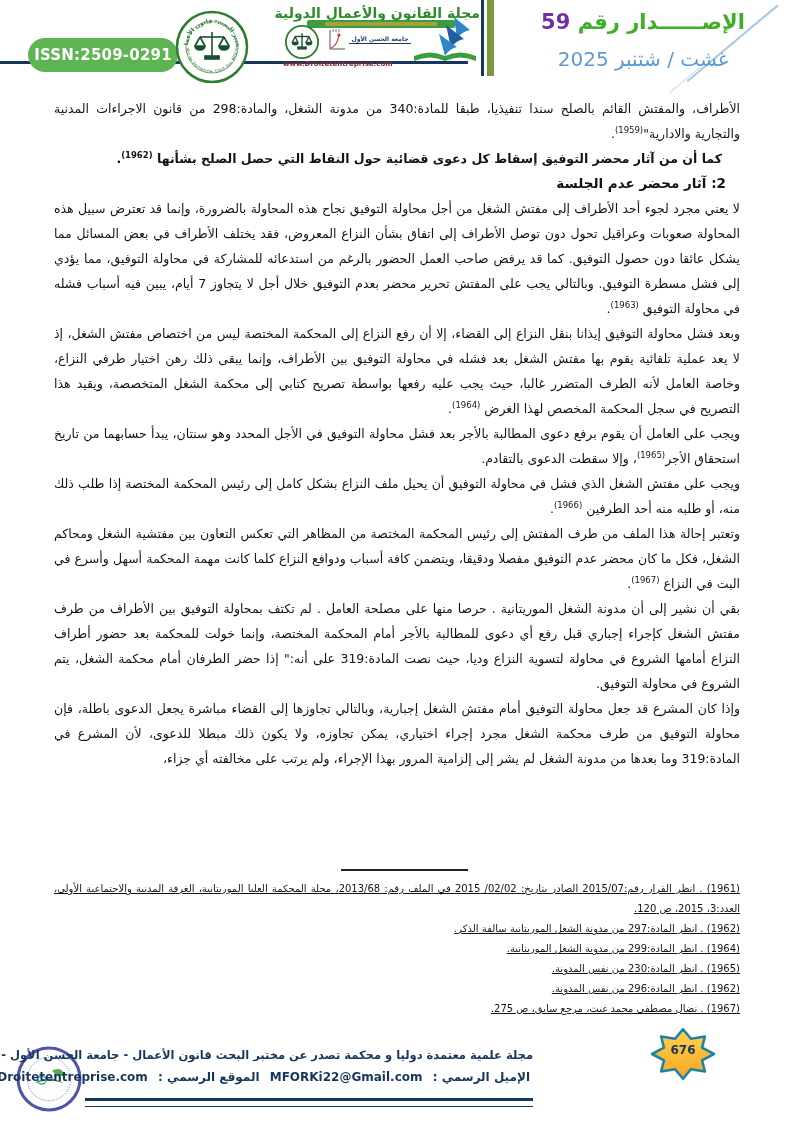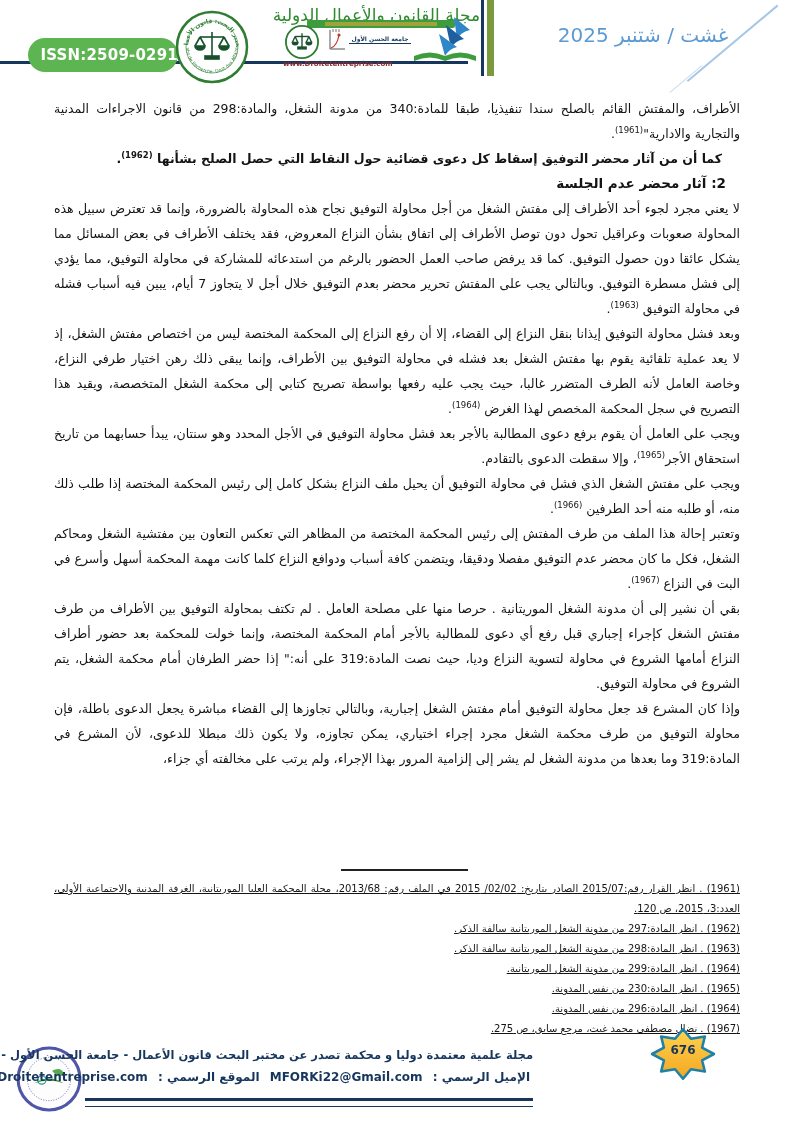--- a/index.html
+++ b/index.html
@@ -3,25 +3,25 @@
 <meta charset="utf-8">
 <style>
   html,body{margin:0;padding:0;background:#ffffff;}
   .page{position:relative;width:794px;height:1123px;background:#fff;overflow:hidden;
         font-family:"DejaVu Sans",sans-serif;}
   
   .header{position:absolute;top:0;left:0;width:794px;height:92px;}
   .hdr-line{position:absolute;top:61px;left:0;width:468px;height:3px;background:#17365d;}
   .issn{position:absolute;left:28px;top:38px;width:150px;height:34px;background:#5cb550;
         border-radius:17px;color:#fff;font-weight:bold;font-size:15px;
-        display:flex;align-items:center;justify-content:flex-end;letter-spacing:.2px;z-index:2;}
+        display:flex;align-items:center;justify-content:center;letter-spacing:.2px;z-index:2;}
   .lab-circle{position:absolute;left:175px;top:10px;width:74px;height:74px;z-index:2;}
   .journal-logo{position:absolute;left:283px;top:5px;width:197px;height:62px;z-index:2;}
   .jl-title{position:absolute;top:0;left:0;width:100%;text-align:center;direction:rtl;
-            font-size:17px;font-weight:normal;color:#2e8b2e;white-space:nowrap;}
+            font-size:14px;font-weight:bold;color:#2e8b2e;white-space:nowrap;}
   .jl-banner{position:absolute;top:15px;left:24px;width:148px;height:8px;background:#3e9c3e;border-radius:2px;}
   .jl-banner:after{content:"";position:absolute;left:18px;top:2px;width:112px;height:4px;background:#f0a73a;opacity:.55;}
   .jl-circle-small{position:absolute;left:2px;top:20px;width:34px;height:34px;}
   .jl-chart{position:absolute;left:44px;top:22px;}
   .jl-univ{position:absolute;left:66px;top:30px;width:62px;text-align:center;direction:rtl;
            font-size:6px;color:#17365d;font-weight:bold;border-bottom:1px solid #17365d;padding-bottom:1px;}
   .jl-bird{position:absolute;right:-2px;top:10px;}
   .jl-url{position:absolute;left:0;bottom:-1px;font-size:7px;font-weight:bold;color:#8b2f2f;}
   .vbar-navy{position:absolute;left:481px;top:0;width:3px;height:76px;background:#17365d;}
   .vbar-green{position:absolute;left:487px;top:0;width:7px;height:76px;background:#7a9a3d;}
@@ -131,45 +131,48 @@
       <div class="jl-url">www.Droitetentreprise.com</div>
     </div>
 
     <div class="vbar-navy"></div>
     <div class="vbar-green"></div>
 
     <div class="diag1"></div>
     <div class="diag2"></div>
 
     <div class="issue-block">
+      <div class="issue-line">
+        <span>الإصــــــدار رقم</span>
+        <span class="issue-num">59</span>
+      </div>
       <div class="issue-date">غشت / شتنبر 2025</div>
     </div>
   </div>
 
   <div id="body-text" lang="ar" dir="rtl">
-      <p class="para">الأطراف، والمفتش القائم بالصلح سندا تنفيذيا، طبقا للمادة:340 من مدونة الشغل، والمادة:298 من قانون الاجراءات المدنية والتجارية والادارية"<sup>(1961)</sup>.</p>
+      <p class="para">الأطراف، والمفتش القائم بالصلح سندا تنفيذيا، طبقا للمادة:340 من مدونة الشغل، والمادة:298 من قانون الاجراءات المدنية والتجارية والادارية"<sup>(1959)</sup>.</p>
       <p class="para indent">كما أن من آثار محضر التوفيق إسقاط كل دعوى قضائية حول النقاط التي حصل الصلح بشأنها <sup>(1962)</sup>.</p>
       <p class="para heading indent">2: آثار محضر عدم الجلسة</p>
       <p class="para">لا يعني مجرد لجوء أحد الأطراف إلى مفتش الشغل من أجل محاولة التوفيق نجاح هذه المحاولة بالضرورة، وإنما قد تعترض سبيل هذه المحاولة صعوبات وعراقيل تحول دون توصل الأطراف إلى اتفاق بشأن النزاع المعروض، فقد يختلف الأطراف في بعض المسائل مما يشكل عائقا دون حصول التوفيق. كما قد يرفض صاحب العمل الحضور بالرغم من استدعائه للمشاركة في محاولة التوفيق، مما يؤدي إلى فشل مسطرة التوفيق. وبالتالي يجب على المفتش تحرير محضر بعدم التوفيق خلال أجل لا يتجاوز 7 أيام، يبين فيه أسباب فشله في محاولة التوفيق <sup>(1963)</sup>.</p>
       <p class="para">وبعد فشل محاولة التوفيق إيذانا بنقل النزاع إلى القضاء، إلا أن رفع النزاع إلى المحكمة المختصة ليس من اختصاص مفتش الشغل، إذ لا يعد عملية تلقائية يقوم بها مفتش الشغل بعد فشله في محاولة التوفيق بين الأطراف، وإنما يبقى ذلك رهن اختيار طرفي النزاع، وخاصة العامل لأنه الطرف المتضرر غالبا، حيث يجب عليه رفعها بواسطة تصريح كتابي إلى محكمة الشغل المتخصصة، ويقيد هذا التصريح في سجل المحكمة المخصص لهذا الغرض <sup>(1964)</sup>.</p>
       <p class="para">ويجب على العامل أن يقوم برفع دعوى المطالبة بالأجر بعد فشل محاولة التوفيق في الأجل المحدد وهو سنتان، يبدأ حسابهما من تاريخ استحقاق الأجر<sup>(1965)</sup>، وإلا سقطت الدعوى بالتقادم.</p>
       <p class="para">ويجب على مفتش الشغل الذي فشل في محاولة التوفيق أن يحيل ملف النزاع بشكل كامل إلى رئيس المحكمة المختصة إذا طلب ذلك منه، أو طلبه منه أحد الطرفين <sup>(1966)</sup>.</p>
       <p class="para">وتعتبر إحالة هذا الملف من طرف المفتش إلى رئيس المحكمة المختصة من المظاهر التي تعكس التعاون بين مفتشية الشغل ومحاكم الشغل، فكل ما كان محضر عدم التوفيق مفصلا ودقيقا، ويتضمن كافة أسباب ودوافع النزاع كلما كانت مهمة المحكمة أسهل وأسرع في البت في النزاع <sup>(1967)</sup>.</p>
       <p class="para">بقي أن نشير إلى أن مدونة الشغل الموريتانية . حرصا منها على مصلحة العامل . لم تكتف بمحاولة التوفيق بين الأطراف من طرف مفتش الشغل كإجراء إجباري قبل رفع أي دعوى للمطالبة بالأجر أمام المحكمة المختصة، وإنما خولت للمحكمة بعد حضور أطراف النزاع أمامها الشروع في محاولة لتسوية النزاع وديا، حيث نصت المادة:319 على أنه:" إذا حضر الطرفان أمام محكمة الشغل، يتم الشروع في محاولة التوفيق.</p>
       <p class="para">وإذا كان المشرع قد جعل محاولة التوفيق أمام مفتش الشغل إجبارية، وبالتالي تجاوزها إلى القضاء مباشرة يجعل الدعوى باطلة، فإن محاولة التوفيق من طرف محكمة الشغل مجرد إجراء اختياري، يمكن تجاوزه، ولا يكون ذلك مبطلا للدعوى، لأن المشرع في المادة:319 وما بعدها من مدونة الشغل لم يشر إلى إلزامية المرور بهذا الإجراء، ولم يرتب على مخالفته أي جزاء،</p>
     </div>
 
   <div class="fn-sep"></div>
   <div id="footnotes" lang="ar" dir="rtl">
       <div class="footnote">(1961) . انظر القرار رقم:2015/07 الصادر بتاريخ: 02/02/ 2015 في الملف رقم: 2013/68، مجلة المحكمة العليا الموريتانية، الغرفة المدنية والاجتماعية الأولى، العدد:3، 2015، ص 120.</div>
       <div class="footnote">(1962) . انظر المادة:297 من مدونة الشغل الموريتانية سالفة الذكر.</div>
-      <div class="footnote">(1963) . انظر المادة:298 من مدونة الشغل الموريتانية سالفة الذكر.</div>
       <div class="footnote">(1964) . انظر المادة:299 من مدونة الشغل الموريتانية.</div>
       <div class="footnote">(1965) . انظر المادة:230 من نفس المدونة.</div>
-      <div class="footnote">(1964) . انظر المادة:296 من نفس المدونة.</div>
+      <div class="footnote">(1962) . انظر المادة:296 من نفس المدونة.</div>
       <div class="footnote">(1967) . نضال مصطفى محمد غيث، مرجع سابق، ص 275.</div>
     </div>
 
   <div class="page-badge">
     <svg width="66" height="52" viewBox="0 0 64 50">
       <defs>
         <linearGradient id="starGrad" x1="0" y1="0" x2="0" y2="1">
           <stop offset="0" stop-color="#ffd34d"></stop>
           <stop offset="1" stop-color="#f5a623"></stop>
         </linearGradient>

